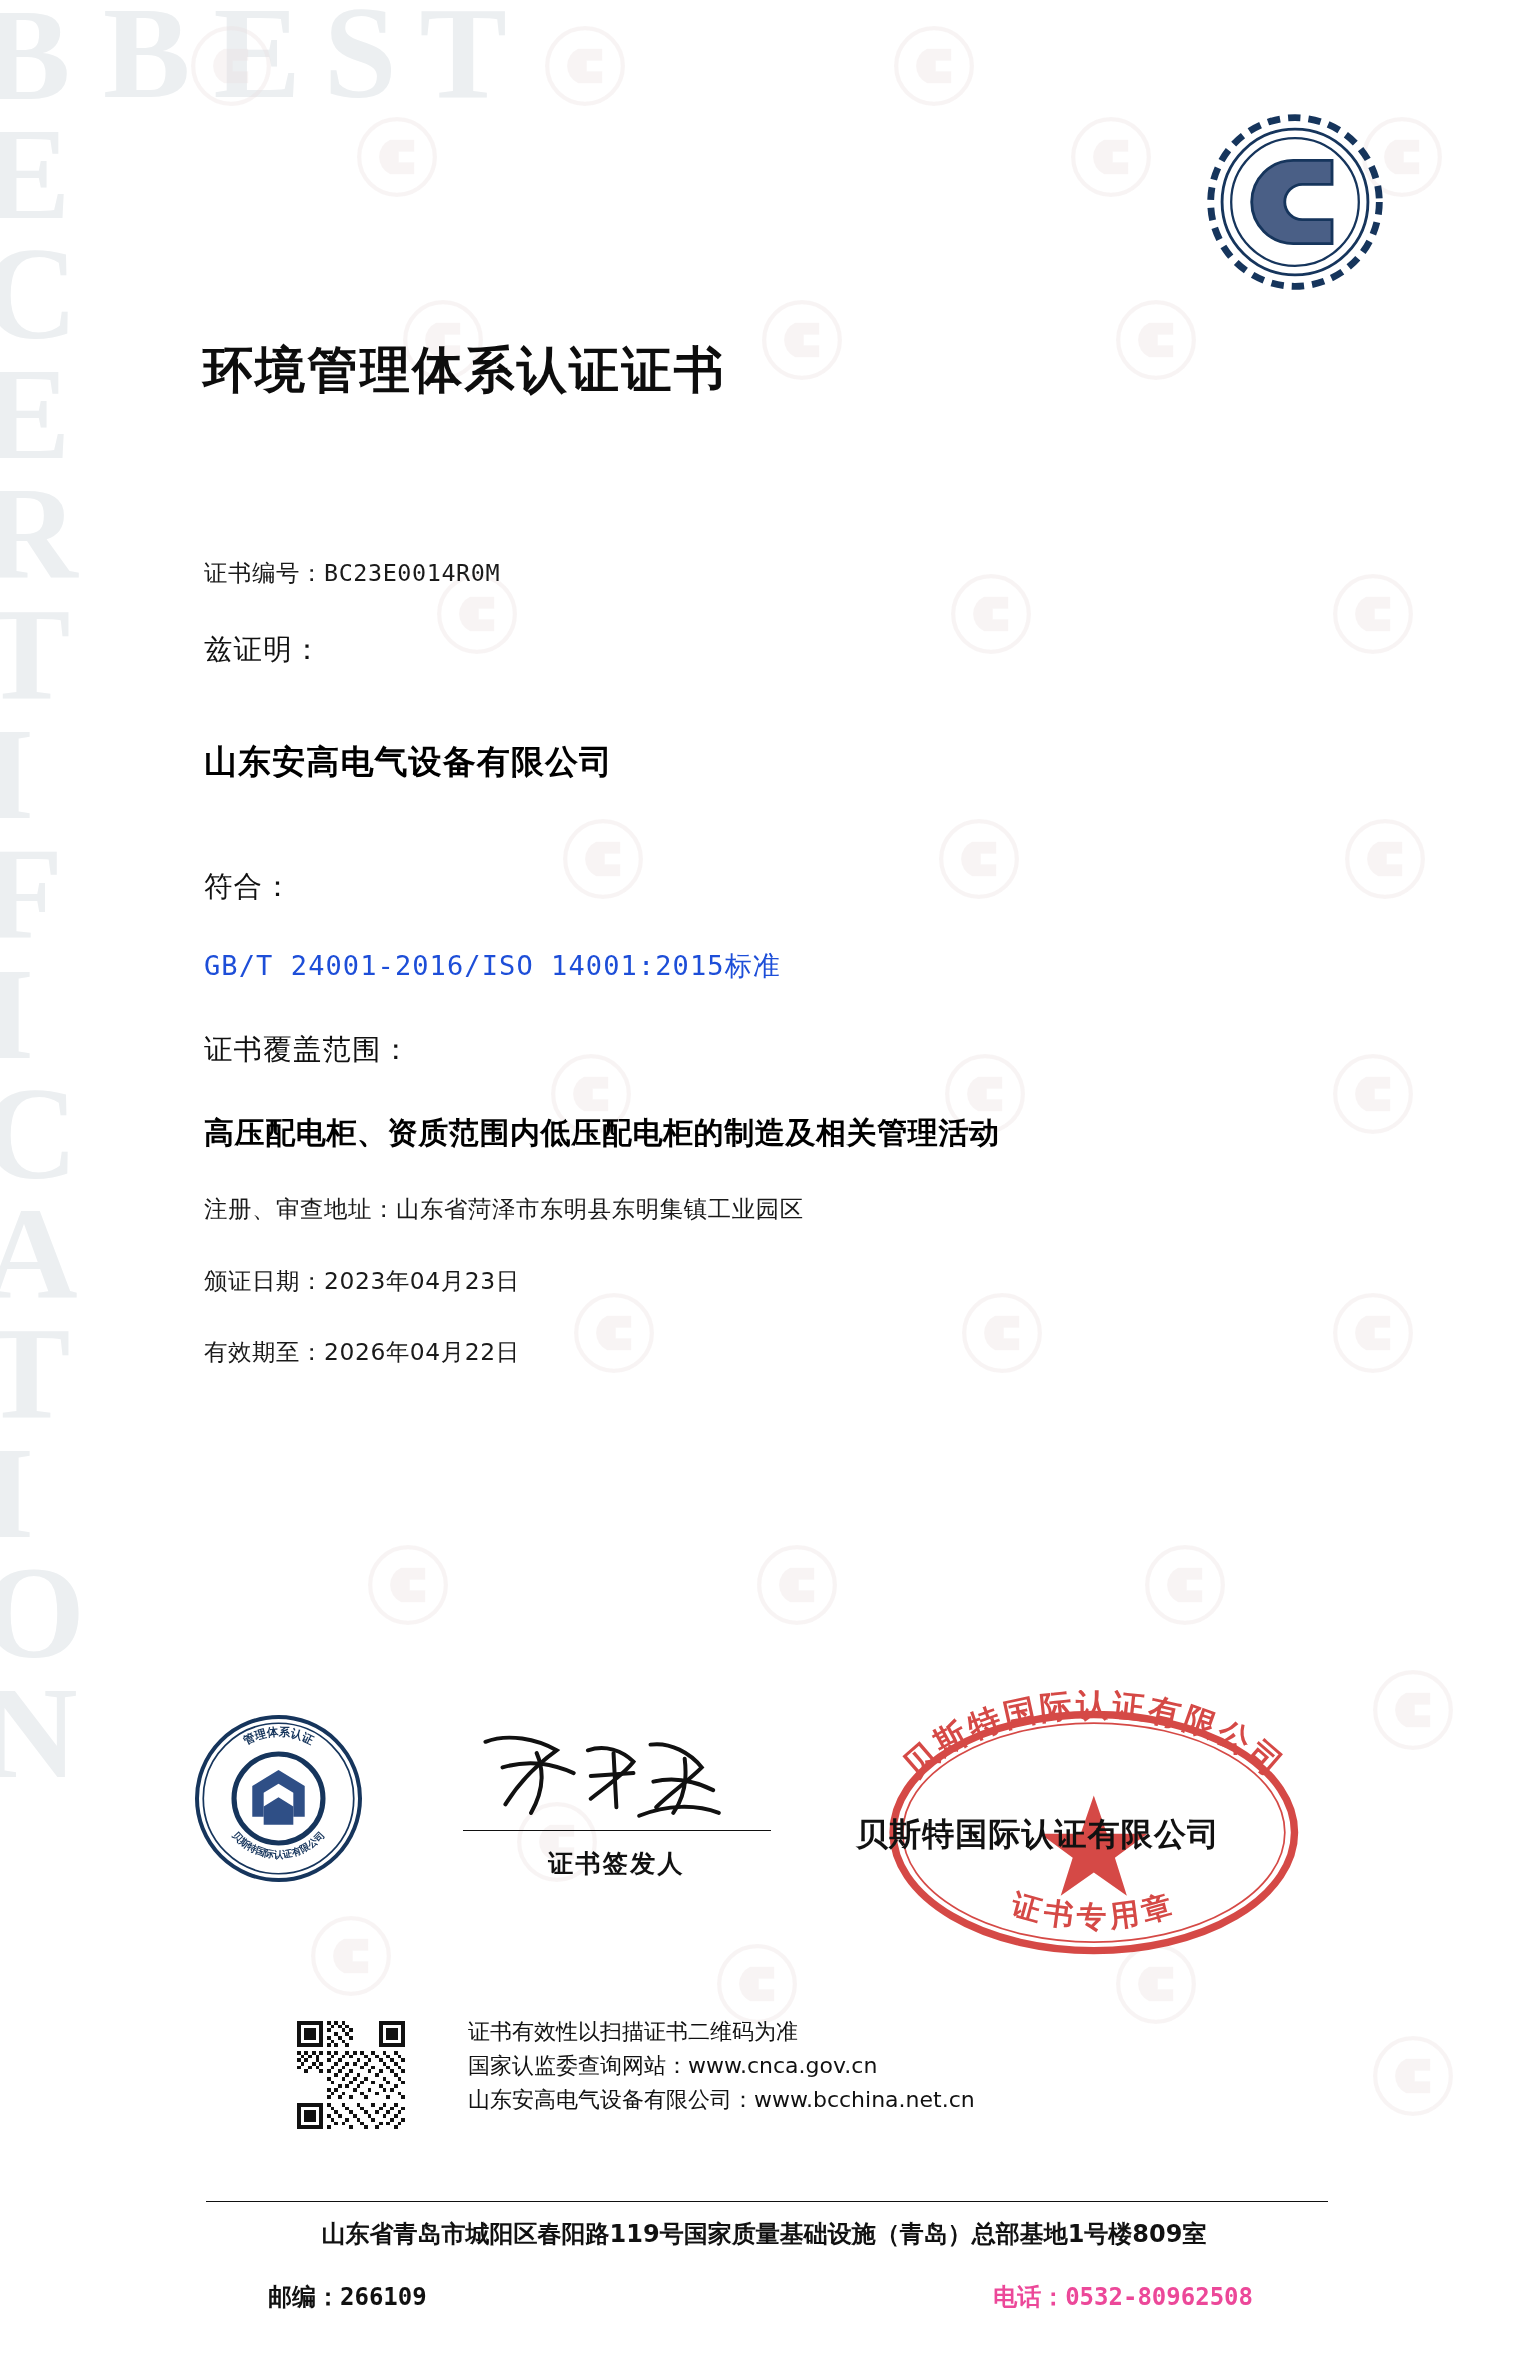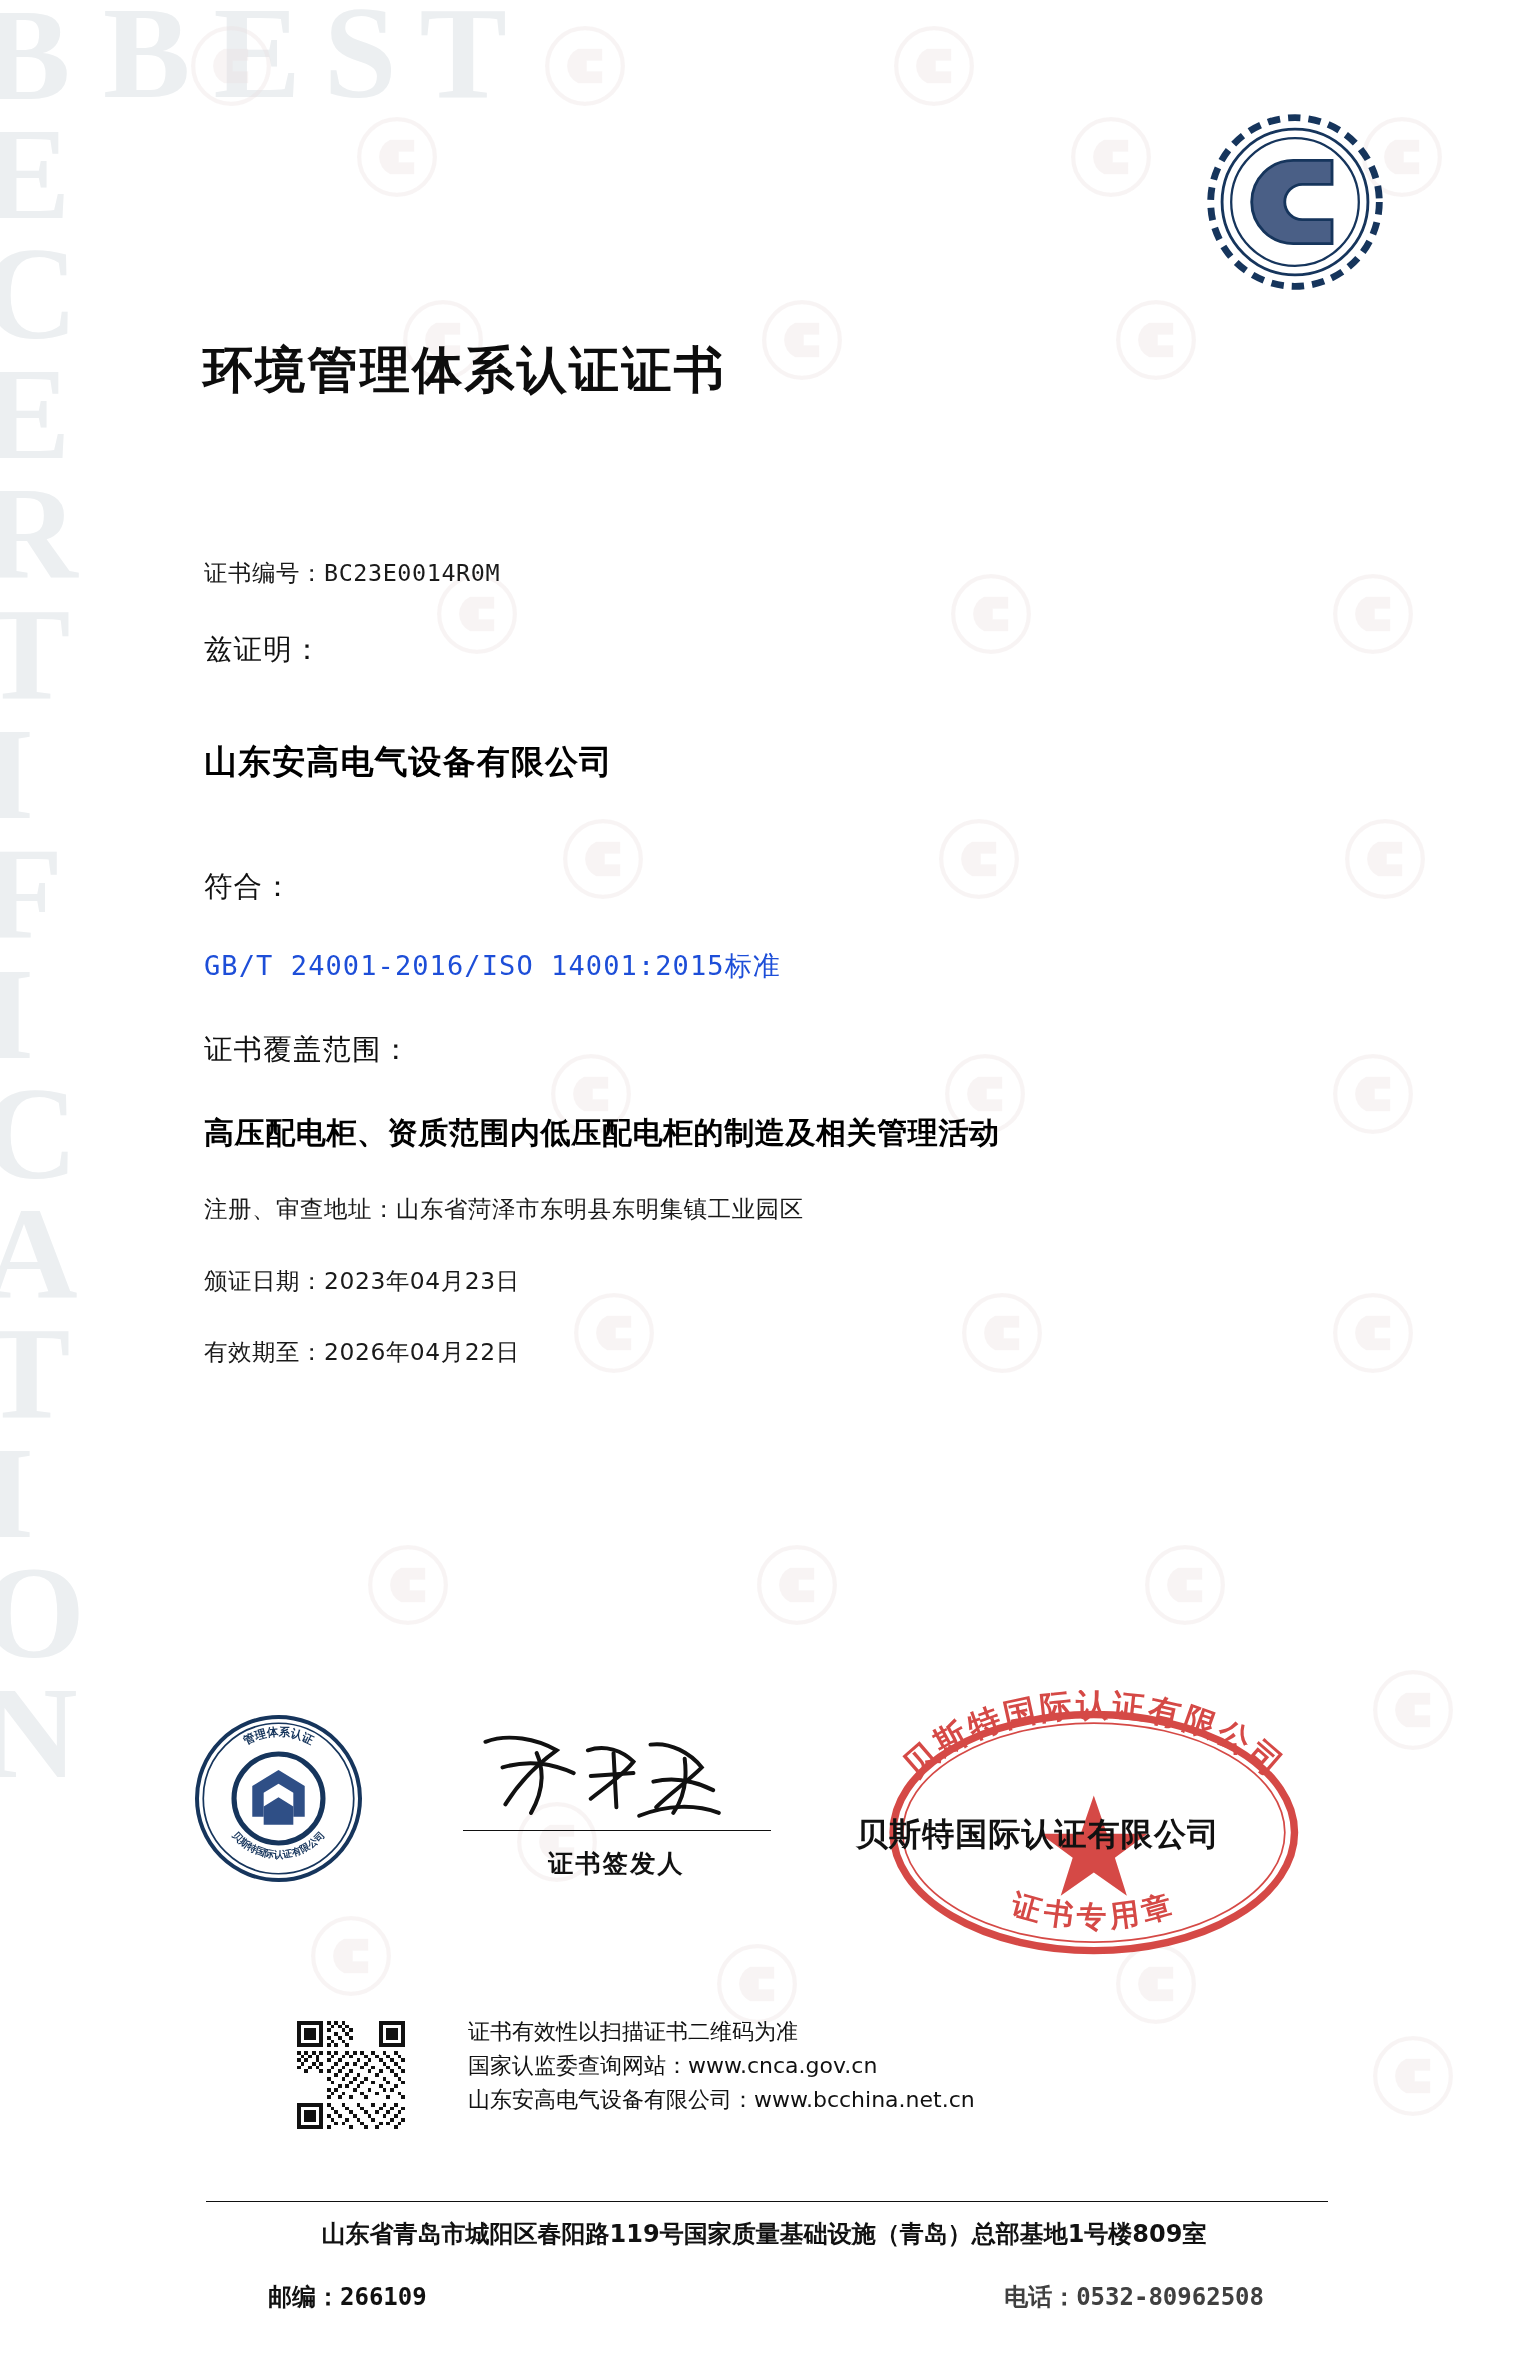--- a/index.html
+++ b/index.html
@@ -214,25 +214,25 @@
     position: absolute;
     left: 268px;
     top: 2281px;
     font-size: 24px;
     font-weight: bold;
     color: #111;
     font-family: "DejaVu Sans", sans-serif;
   }
   #footer-tel {
     position: absolute;
-    right: 268px;
+    right: 279px;
     top: 2281px;
     font-size: 24px;
     font-weight: bold;
-    color: #404040;
+    color: #ec4899;
     font-family: "DejaVu Sans", sans-serif;
   }
 </style>
 </head>
 <body>
 
 <div id="bg-watermark-left">
   <div class="wm-letter" style="top:-11.4px;">B</div>
   <div class="wm-letter" style="top:108px;">E</div>
   <div class="wm-letter" style="top:228px;">C</div>

